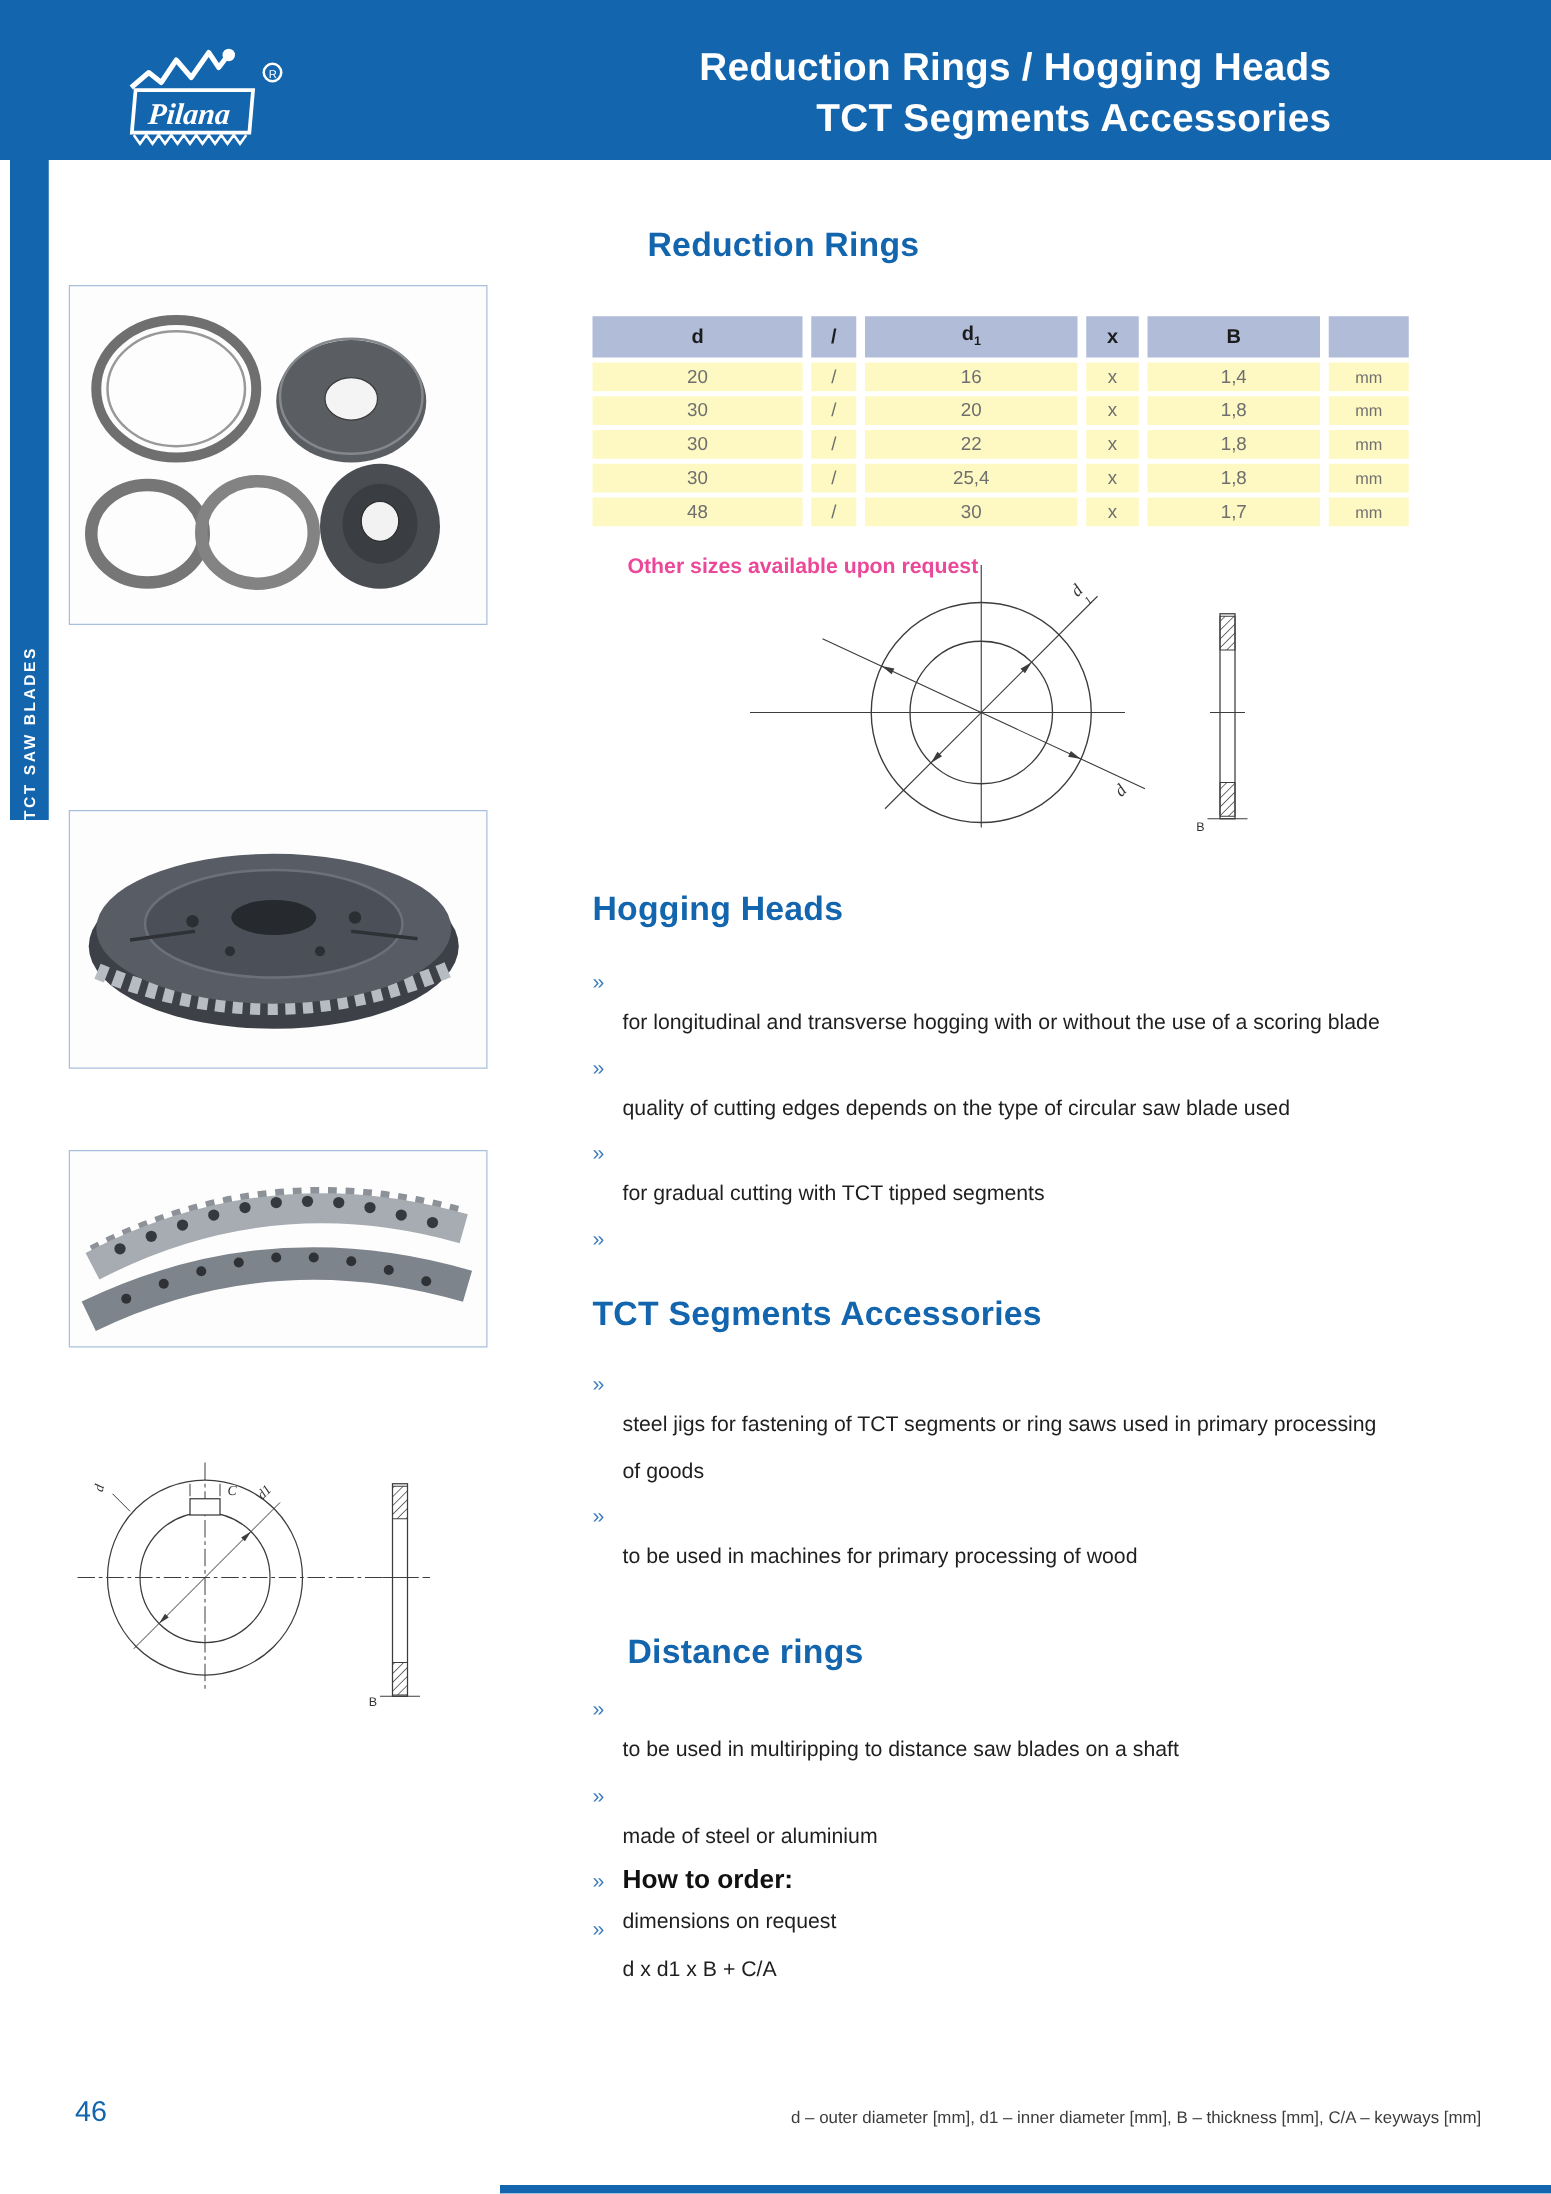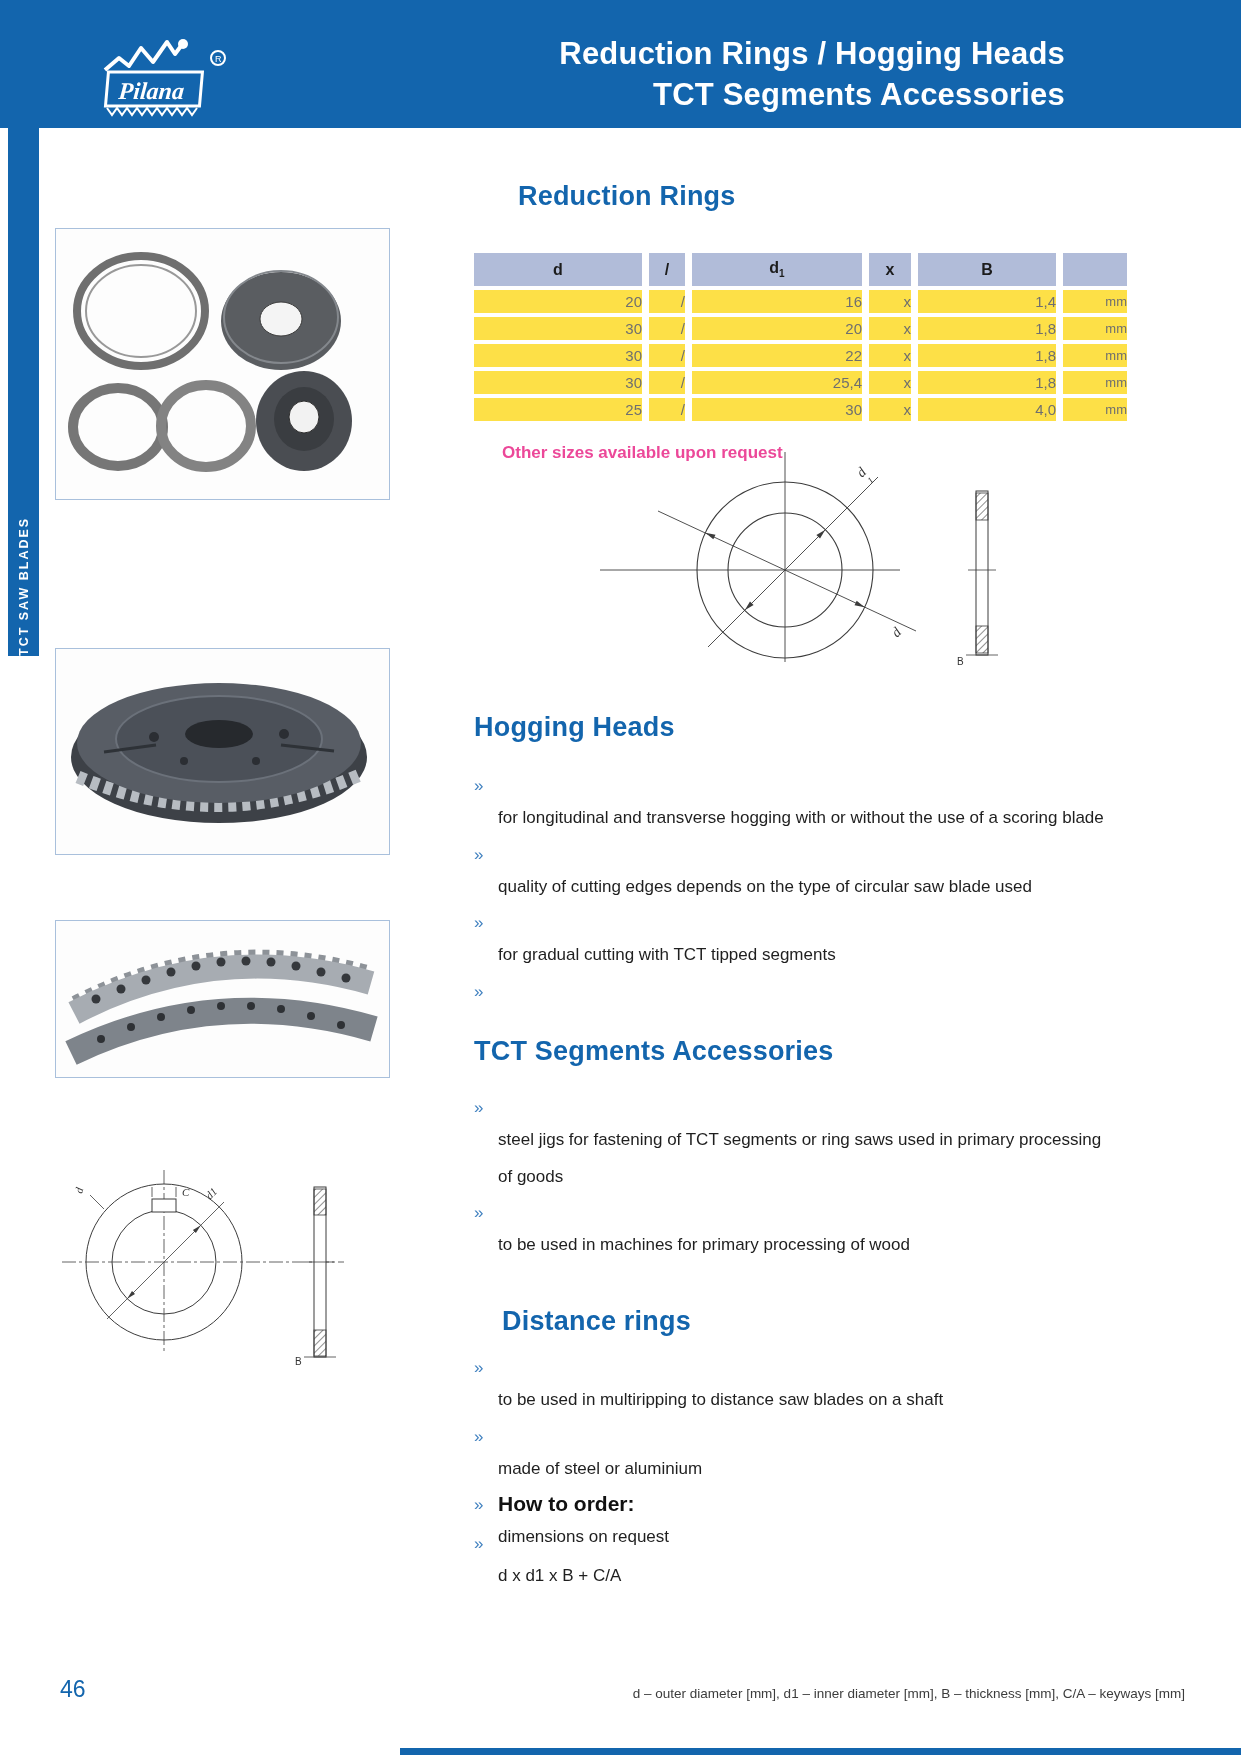--- a/index.html
+++ b/index.html
@@ -33,21 +33,21 @@
   .bullets{position:absolute;width:700px;list-style:none;margin:0;padding:0;}
   .bullets li{display:flex;align-items:flex-start;}
   .b-marker{color:#4080bf;font-size:17px;line-height:36.5px;width:24px;flex:0 0 24px;}
   .b-text{color:#1f1f1f;font-size:17px;line-height:36.5px;white-space:pre-line;margin-top:32px;}
 
   
   .rr-table{position:absolute;left:467px;top:249px;border-collapse:separate;border-spacing:7px 4px;
             table-layout:fixed;}
   .rr-table th{background:#b1bcd9;height:33px;font-size:16px;font-weight:bold;color:#1c1c1c;
                text-align:center;padding:0;}
-  .rr-table td{background:#fde047;height:23px;font-size:15px;color:#6f6f6f;text-align:right;padding:0;}
+  .rr-table td{background:#fef9c3;height:23px;font-size:15px;color:#6f6f6f;text-align:center;padding:0;}
   .rr-table td.unit{font-size:13px;color:#6f6f6f;}
   .rr-table sub{font-size:10px;}
 
   
   .ring-diagram{position:absolute;left:585px;top:428px;}
   .dist-diagram{position:absolute;left:52px;top:1162px;}
   .dg-text{font-family:"Liberation Serif", serif;font-style:italic;fill:#333;}
 
   
   .page-num{position:absolute;left:60px;top:1676px;color:#1365ad;font-size:23px;font-weight:500;}
@@ -144,25 +144,25 @@
       </tr>
       <tr>
         <td>30</td>
         <td>/</td>
         <td>25,4</td>
         <td>x</td>
         <td>1,8</td>
         <td class="unit">mm</td>
       </tr>
       <tr>
-        <td>25</td>
+        <td>48</td>
         <td>/</td>
         <td>30</td>
         <td>x</td>
-        <td>4,0</td>
+        <td>1,7</td>
         <td class="unit">mm</td>
       </tr>
     </tbody>
   </table>
 
   <div class="note">Other sizes available upon request</div>
 
   <svg class="ring-diagram" width="420" height="245" viewBox="0 0 420 245">
     <defs>
       <pattern id="hatchA" patternUnits="userSpaceOnUse" width="5" height="5" patternTransform="rotate(45)">

